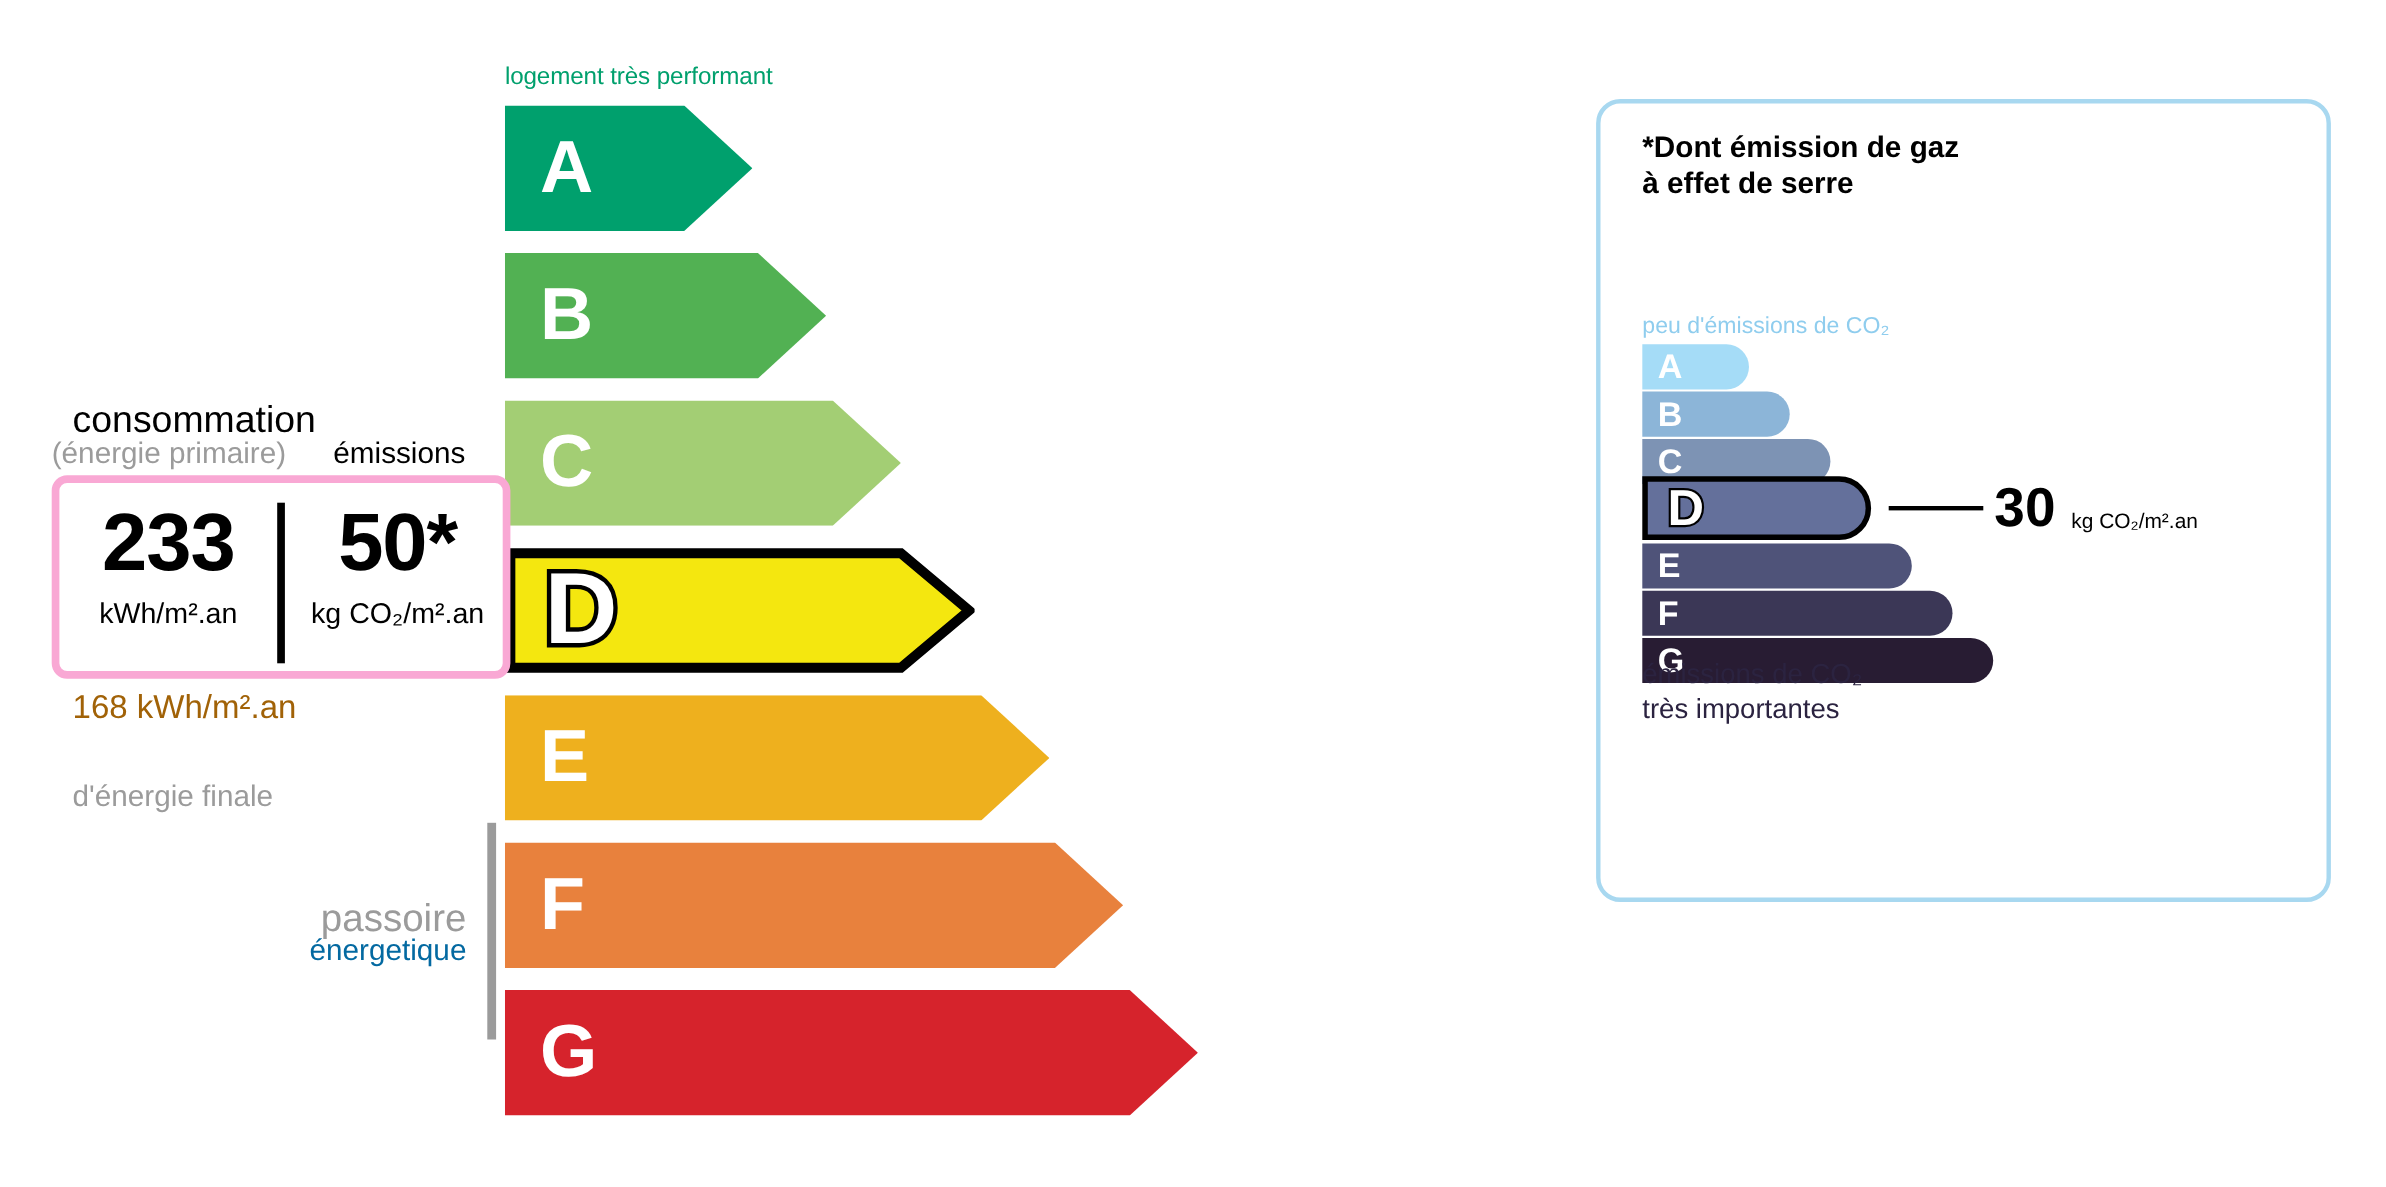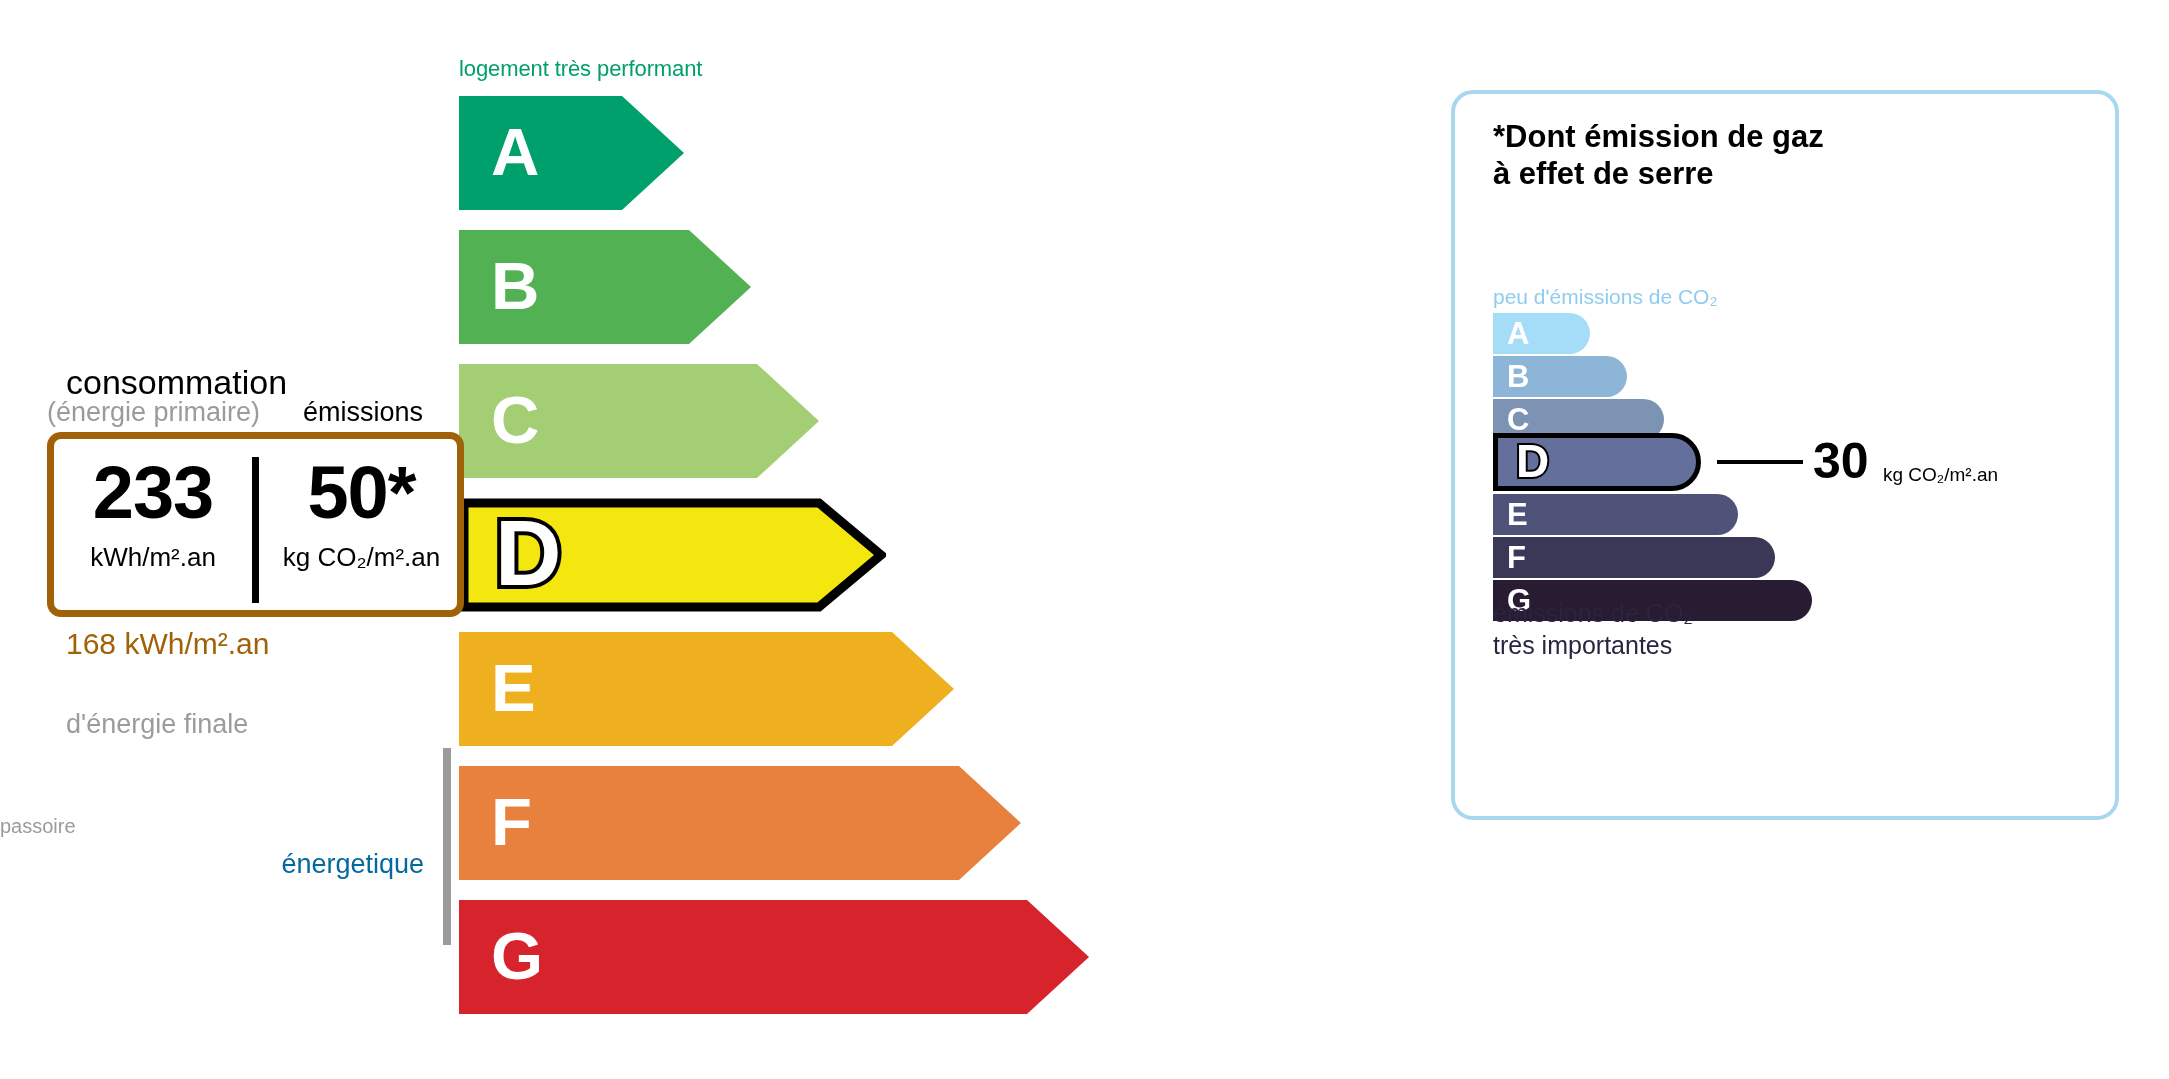--- a/index.html
+++ b/index.html
@@ -54,21 +54,21 @@
     font-weight: bold;
     line-height: 1;
     font-family: "Liberation Sans", "DejaVu Sans", sans-serif;
   }
 
   
   #value-box {
     position: absolute;
     left: 47px; top: 432px;
     width: 417px; height: 185px;
-    border: 7px solid #a16207;
+    border: 7px solid #f9a8d4;
     border-radius: 14px;
     background: #ffffff;
     z-index: 6;
   }
   #value-box .divider {
     position: absolute;
     left: 198px; top: 18px;
     width: 7px; height: 146px;
     background: #000;
   }
@@ -137,21 +137,22 @@
   #passoire-bar {
     position: absolute;
     left: 443px; top: 748px;
     width: 8px; height: 197px;
     background: #9b9b9b;
   }
   .label-passoire-1 {
     position: absolute;
     left: 0; top: 815px;
     width: 424px;
-    font-size: 20px;
+    text-align: right;
+    font-size: 35px;
     color: #9b9b9b;
   }
   .label-passoire-2 {
     position: absolute;
     left: 0; top: 849px;
     width: 424px;
     text-align: right;
     font-size: 27px;
     color: #0369a1;
   }
@@ -161,21 +162,21 @@
     position: absolute;
     left: 1451px; top: 90px;
     width: 668px; height: 730px;
     border: 4px solid #a8d8f0;
     border-radius: 22px;
     background: #ffffff;
   }
   #co2-title {
     position: absolute;
     left: 38px; top: 25px;
-    font-size: 31px;
+    font-size: 27px;
     font-weight: bold;
     color: #000;
     line-height: 1.18;
     white-space: pre-line;
   }
   #co2-top-caption {
     position: absolute;
     left: 38px; top: 191px;
     font-size: 21px;
     color: #8fcdee;

